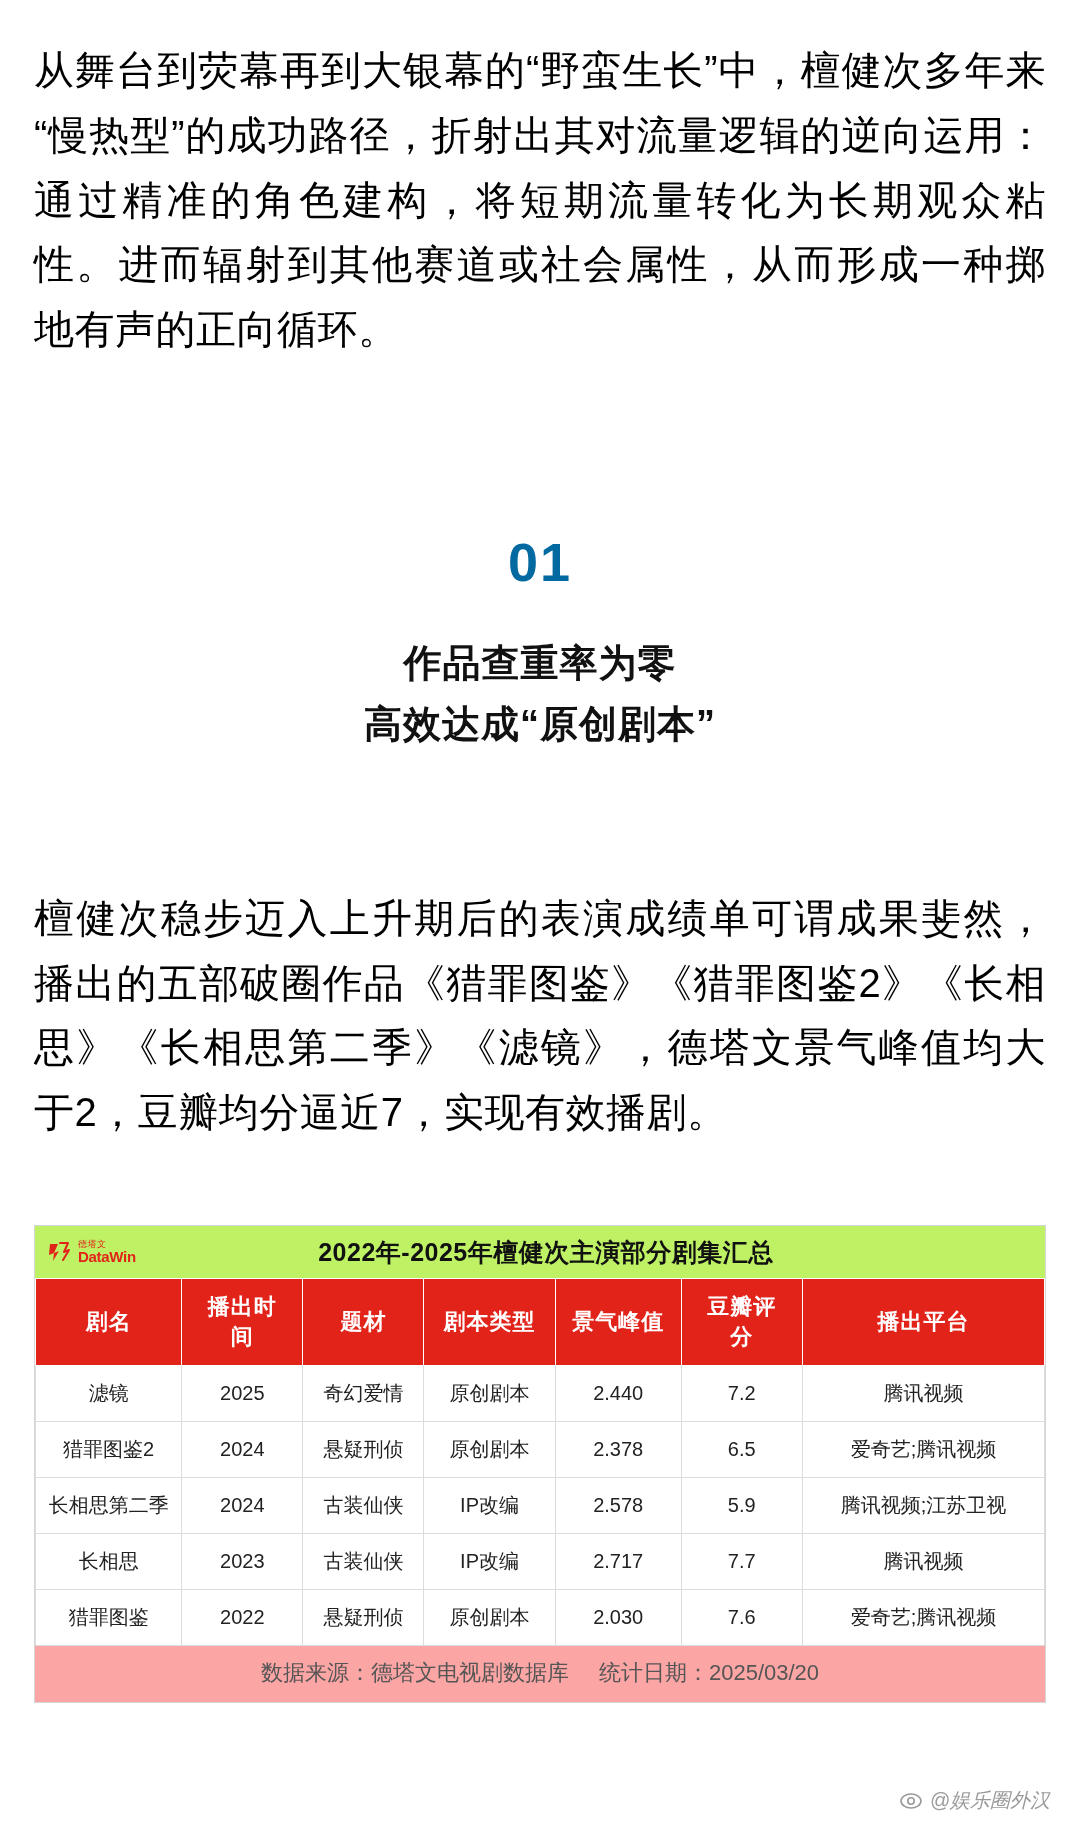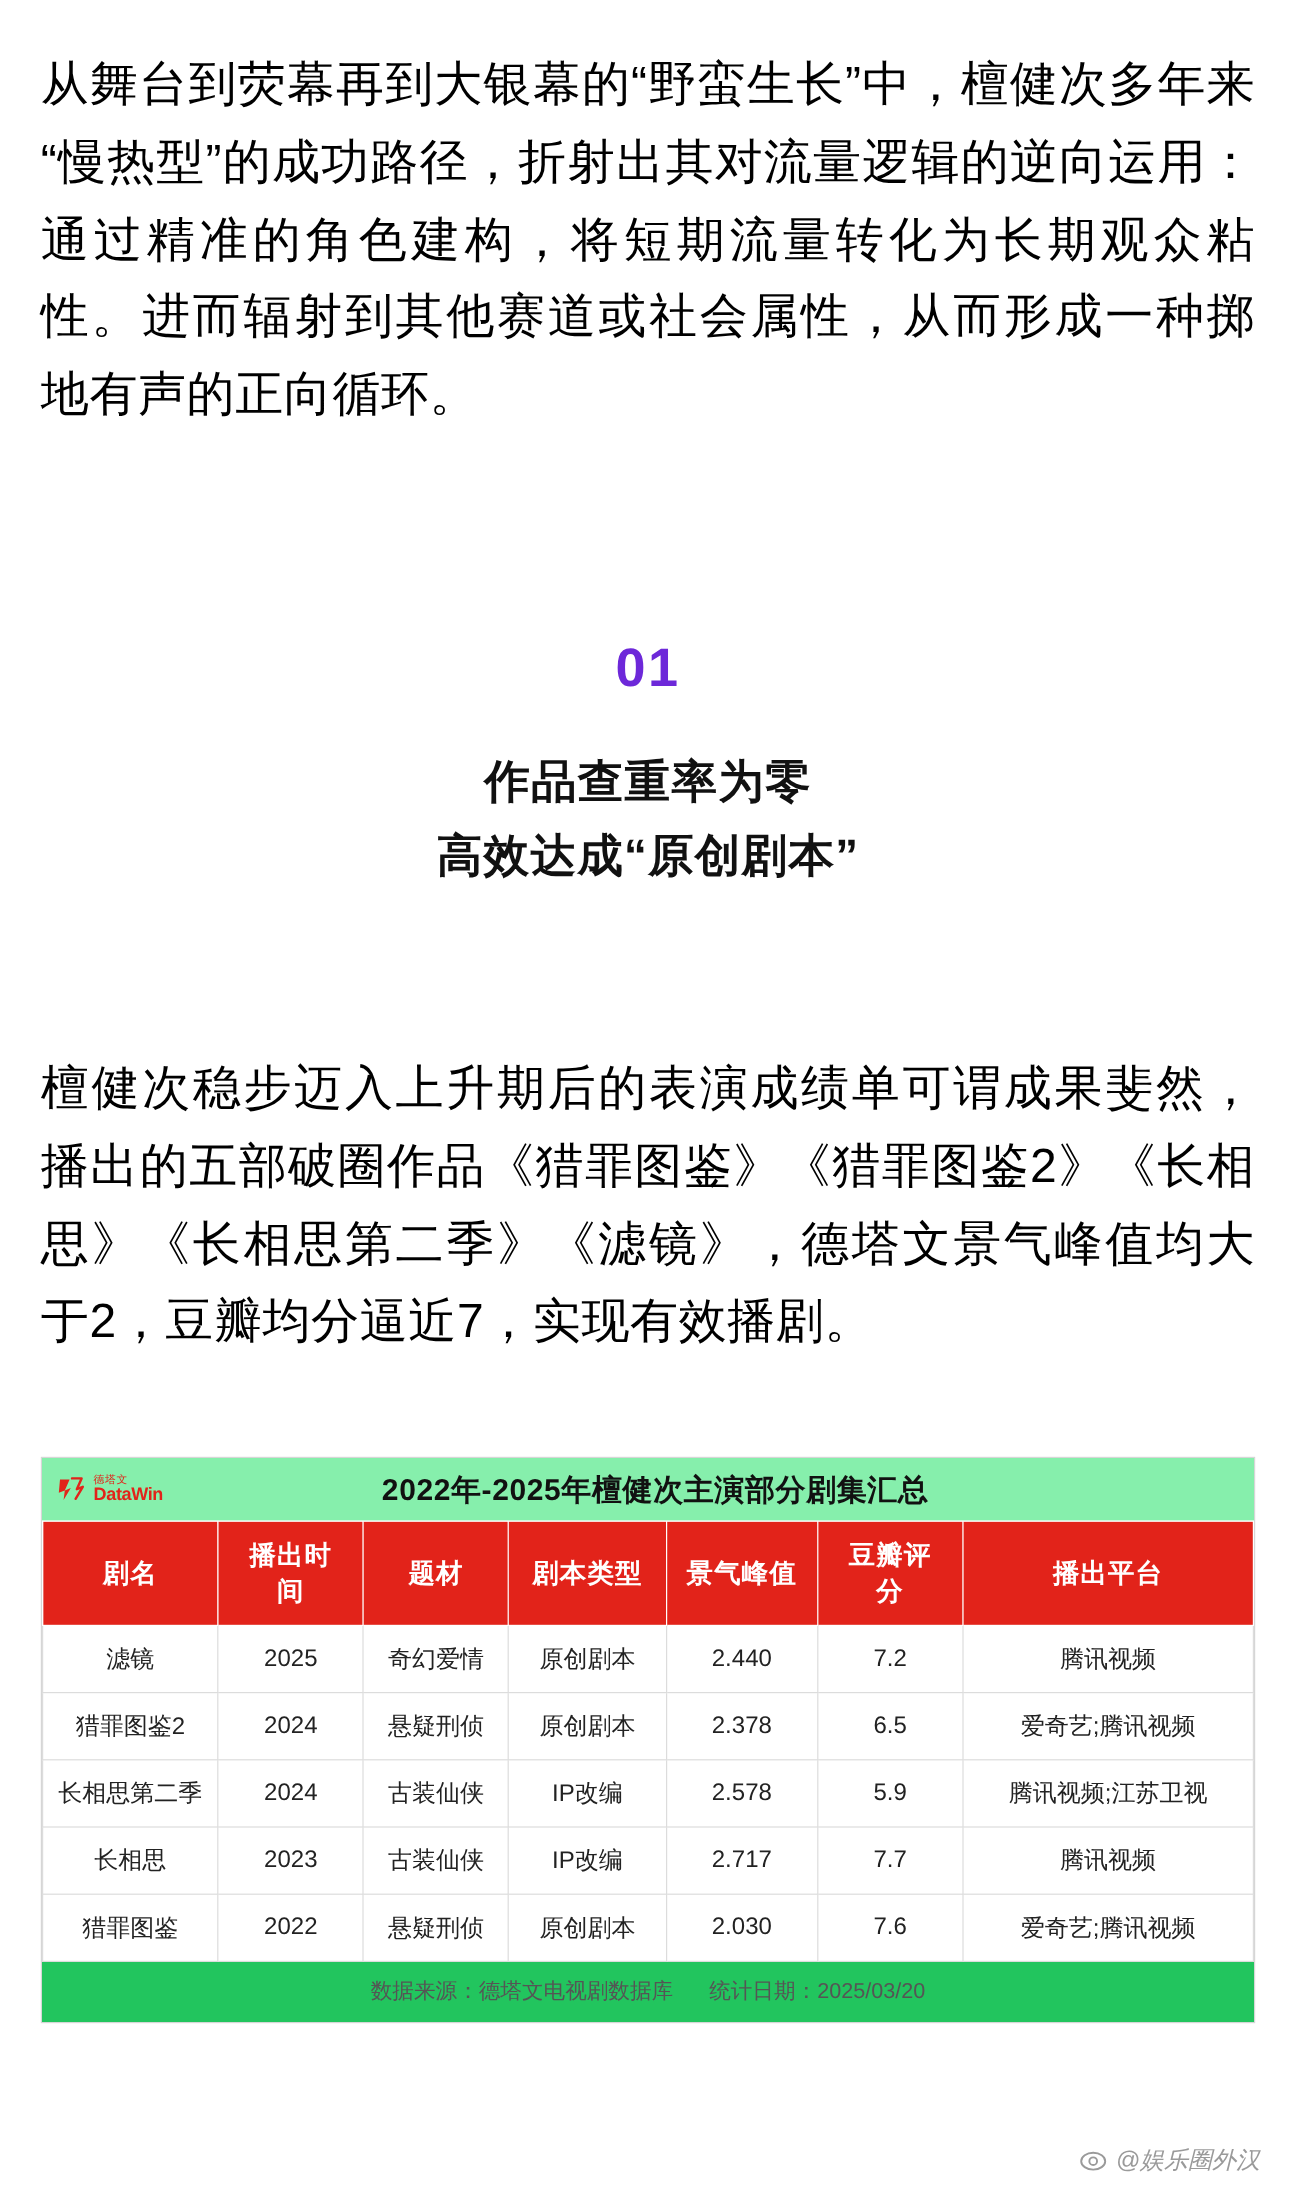--- a/index.html
+++ b/index.html
@@ -33,23 +33,23 @@
     font-weight: 400;
   }
   .para-top {
     padding-top: 38px;
   }
   .section-head {
     text-align: center;
     margin-top: 168px;
   }
   .section-number {
-    font-size: 45px;
-    font-weight: bold;
-    color: #6d28d9;
+    font-size: 54px;
+    font-weight: bold;
+    color: #0369a1;
     letter-spacing: 2px;
     line-height: 1.2;
   }
   .section-title-line {
     font-size: 38px;
     font-weight: bold;
     color: #111;
     line-height: 1.62;
     letter-spacing: 1px;
   }
@@ -63,21 +63,21 @@
   .table-card {
     margin: 0 34px;
     border: 1px solid #d6d6d6;
     background: #fff;
     box-sizing: border-box;
   }
   .table-header-row {
     display: flex;
     align-items: center;
     padding: 10px 0 10px 12px;
-    background: #86efac;
+    background: #bef264;
     position: relative;
     height: 52px;
     box-sizing: border-box;
   }
   .brand {
     display: flex;
     align-items: center;
     gap: 5px;
     width: 120px;
     flex: 0 0 120px;
@@ -135,24 +135,24 @@
     padding: 14px 2px;
     border: 1px solid #dcdcdc;
     text-align: center;
     background: #fff;
   }
   .src-row {
     display: flex;
     justify-content: center;
     align-items: center;
     gap: 30px;
-    font-size: 18px;
+    font-size: 22px;
     color: #555;
     padding: 12px 0 14px 0;
-    background: #22c55e;
+    background: #fca5a5;
   }
   .watermark {
     position: absolute;
     right: 30px;
     bottom: 14px;
     display: flex;
     align-items: center;
     gap: 7px;
     color: #9a9a9a;
     font-size: 20px;

